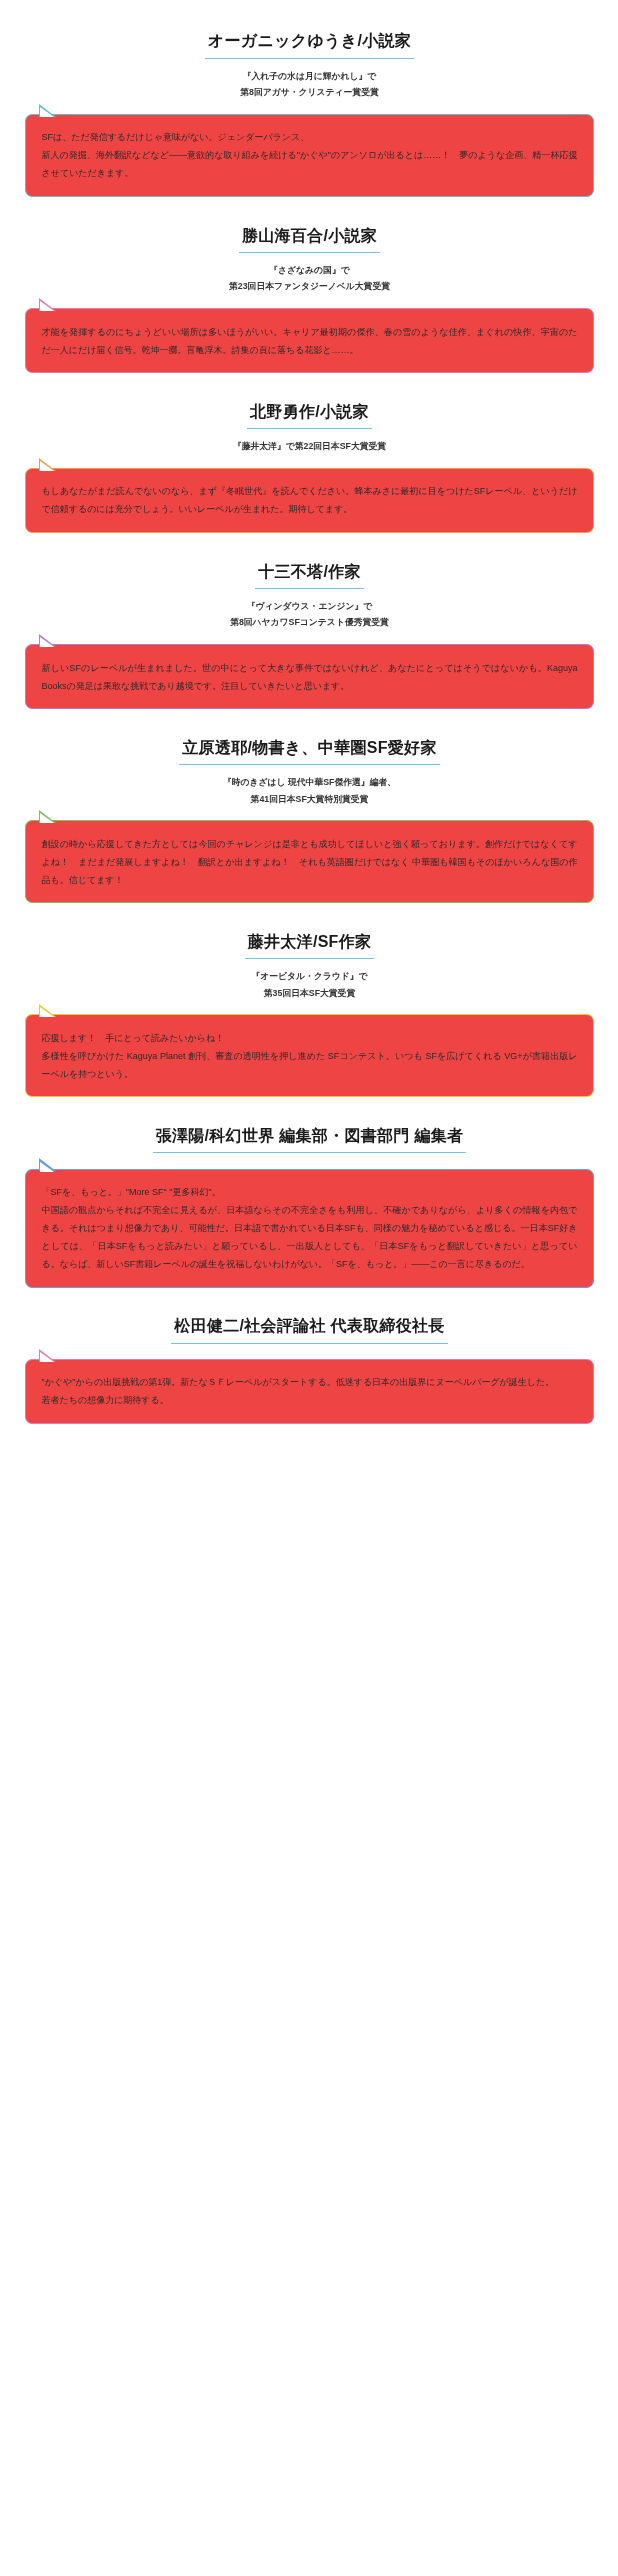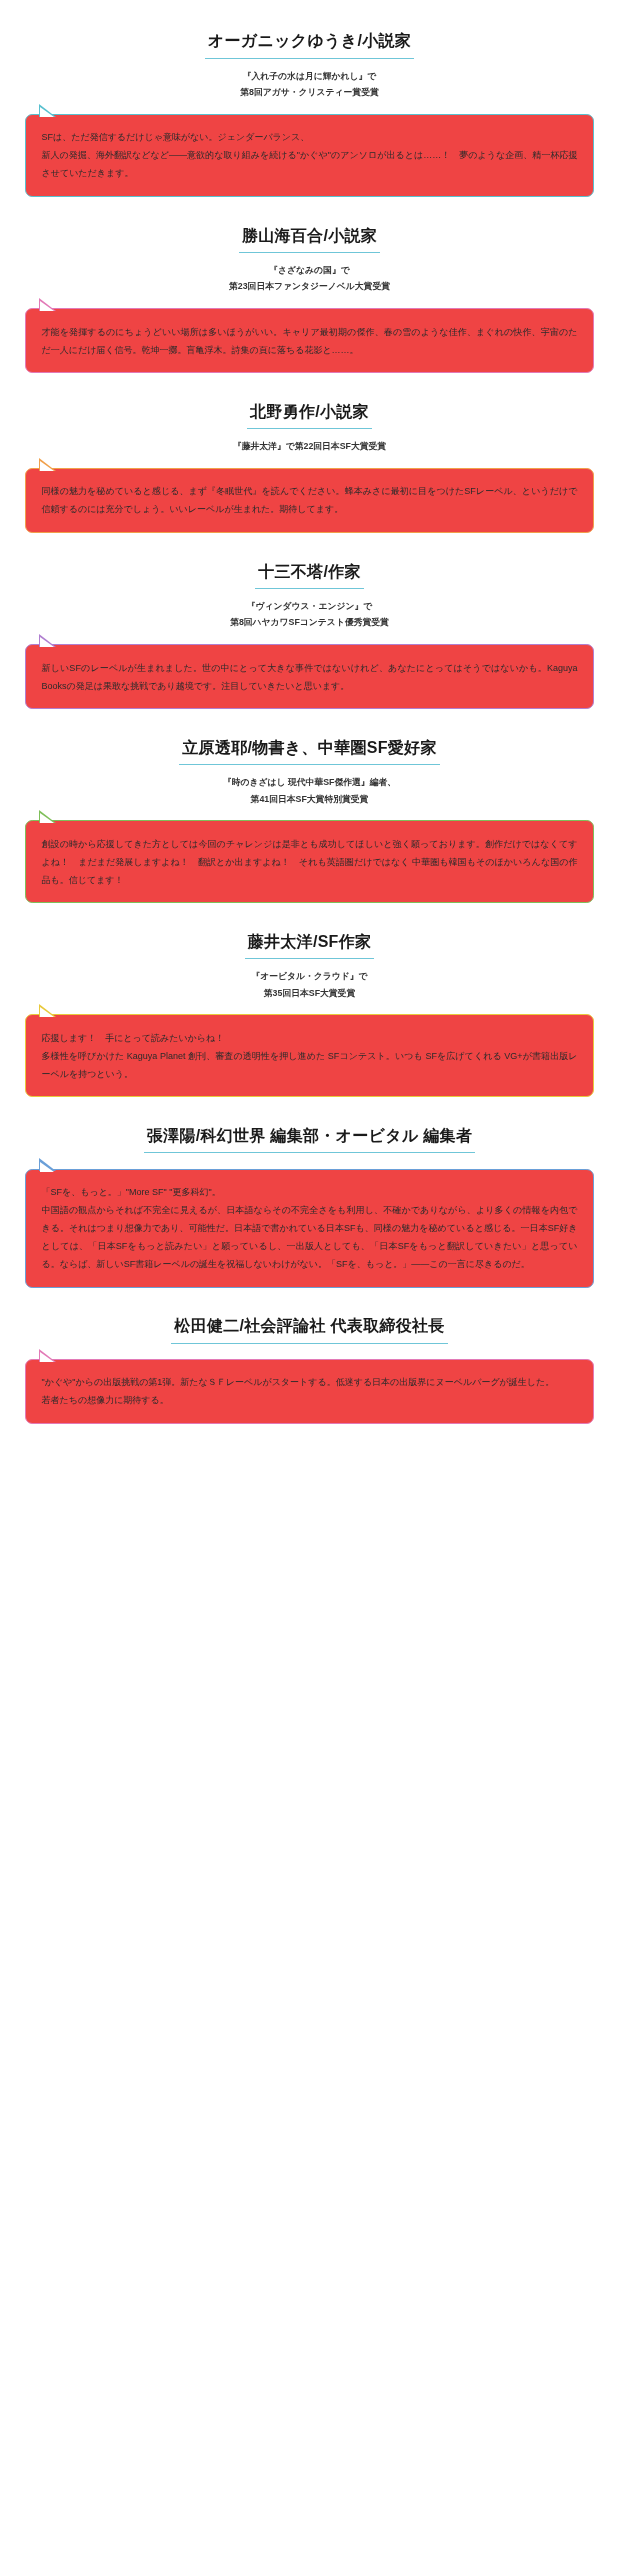--- a/index.html
+++ b/index.html
@@ -148,21 +148,21 @@
         <div class="endorser-name"><span class="namebox">北野勇作/小説家</span></div>
         <div class="endorser-credit">
           <div>『藤井太洋』で第22回日本SF大賞受賞</div>
         </div>
         <div class="bubble-wrap">
           <div class="bubble orange">
             <div class="tail">
               <div class="t-out"></div>
               <div class="t-in"></div>
             </div>
-            <div class="quote-line">同様の魅力を秘めていると感じる、まず『冬眠世代』を読んでください。蜂本みさに最初に目をつけたSFレーベル、というだけで信頼するのには充分でしょう。いいレーベルが生まれた。期待してます。</div>
+            <div class="quote-line">もしあなたがまだ読んでないのなら、まず『冬眠世代』を読んでください。蜂本みさに最初に目をつけたSFレーベル、というだけで信頼するのには充分でしょう。いいレーベルが生まれた。期待してます。</div>
           </div>
         </div>
       </div>
       <div class="endorsement">
         <div class="endorser-name"><span class="namebox">十三不塔/作家</span></div>
         <div class="endorser-credit">
           <div>『ヴィンダウス・エンジン』で</div>
           <div>第8回ハヤカワSFコンテスト優秀賞受賞</div>
         </div>
         <div class="bubble-wrap">
@@ -202,21 +202,21 @@
             <div class="tail">
               <div class="t-out"></div>
               <div class="t-in"></div>
             </div>
             <div class="quote-line">応援します！　手にとって読みたいからね！</div>
             <div class="quote-line">多様性を呼びかけた Kaguya Planet 創刊、審査の透明性を押し進めた SFコンテスト。いつも SFを広げてくれる VG+が書籍出版レーベルを持つという。</div>
           </div>
         </div>
       </div>
       <div class="endorsement">
-        <div class="endorser-name"><span class="namebox">張澤陽/科幻世界 編集部・オービタル 編集者</span></div>
+        <div class="endorser-name"><span class="namebox">張澤陽/科幻世界 編集部・図書部門 編集者</span></div>
         <div class="bubble-wrap">
           <div class="bubble blue">
             <div class="tail">
               <div class="t-out"></div>
               <div class="t-in"></div>
             </div>
             <div class="quote-line">「SFを、もっと。」"More SF" "更多科幻"。</div>
             <div class="quote-line">中国語の観点からそれば不完全に見えるが、日本語ならその不完全さをも利用し、不確かでありながら、より多くの情報を内包できる。それはつまり想像力であり、可能性だ。日本語で書かれている日本SFも、同様の魅力を秘めていると感じる。一日本SF好きとしては、「日本SFをもっと読みたい」と願っているし、一出版人としても、「日本SFをもっと翻訳していきたい」と思っている。ならば、新しいSF書籍レーベルの誕生を祝福しないわけがない。「SFを、もっと。」——この一言に尽きるのだ。</div>
           </div>
         </div>

